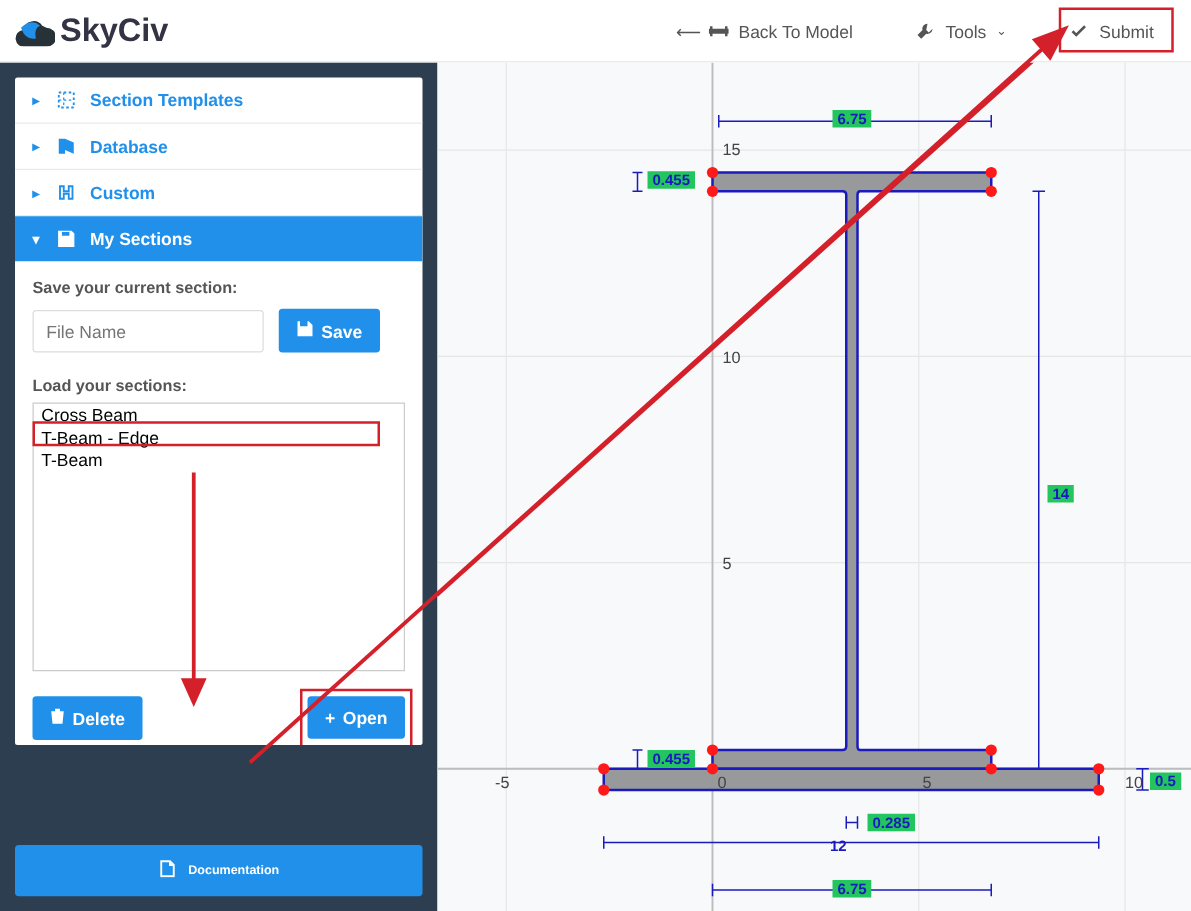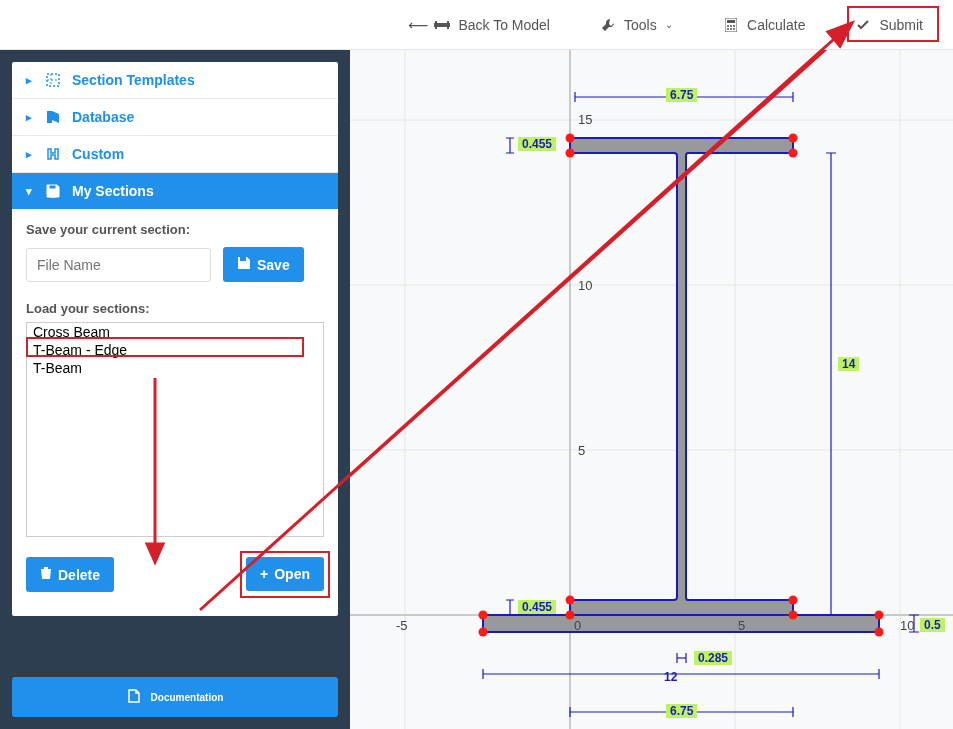--- a/index.html
+++ b/index.html
@@ -20,83 +20,77 @@
   .main { display:flex; height:calc(100% - 50px); }
   .sidebar { width:350px; background:#2c3e50; padding:12px; display:flex; flex-direction:column; gap:10px; }
   .canvas { flex:1; background:#f8f9fa; position:relative; overflow:hidden; }
 
   
   .accordion { background:#fff; border-radius:2px; overflow:hidden; }
   .acc-header { display:flex; align-items:center; gap:10px; padding:10px 14px; color:#2090ea; cursor:pointer; border-bottom:1px solid #eaeaea; font-weight:600; font-size:14px; }
   .acc-header.active { background:#2090ea; color:#fff; border-bottom:none; }
   .acc-caret { font-size:11px; width:8px; color:inherit; }
   .acc-icon { width:18px; height:16px; display:inline-flex; align-items:center; justify-content:center; }
-  .acc-body { padding:12px 14px 24px; }
+  .acc-body { padding:12px 14px 4px; }
   .acc-body label { color:#555; font-weight:600; font-size:13px; }
   .save-row { display:flex; gap:12px; margin:10px 0 18px; align-items:center; }
   .save-row input[type="text"] { flex:1; max-width:185px; padding:8px 10px; border:1px solid #ddd; border-radius:3px; font-size:14px; color:#c2410c; }
   .btn { background:#2090ea; color:#fff; border:none; border-radius:3px; padding:9px 14px; font-size:14px; font-weight:600; display:inline-flex; align-items:center; gap:6px; cursor:pointer; }
   .section-list { width:100%; height:215px; border:1px solid #ccc; font-size:14px; overflow:auto; }
   .section-list div { padding:1px 6px; cursor:pointer; color:#000000; }
   .section-list div.selected { background:#0a63c2; color:#fff; }
   .btnrow { display:flex; gap:8px; margin-top:20px;justify-content:space-between; }
   .open-highlight { position:relative; }
 
   .doc-btn { background:#2090ea; color:#fff; border:none; border-radius:3px; padding:12px; font-size:10px; font-weight:600; display:flex; align-items:center; justify-content:center; gap:10px; cursor:pointer; margin-top:auto; }
 
   
   .plot { position:absolute; inset:0; }
   .plot svg { width:100%; height:100%; display:block; }
 
   
   .sel-highlight { position:absolute; border:2px solid #d4202a; pointer-events:none; }
 
   
-  .dim-label { position:absolute; font-size:12px; color:#1b1bbd; font-weight:600; background:#bef264; padding:0 4px; white-space:nowrap; }
+  .dim-label { position:absolute; font-size:12px; color:#1b1bbd; font-weight:600; background:#22c55e; padding:0 4px; white-space:nowrap; }
   .axis-label { position:absolute; font-size:13px; color:#444; }
 </style>
 </head>
 <body>
 
 <div class="topbar">
+  <div class="logo">
+    <span class="logo-icon">
+      <svg viewBox="0 0 40 30">
+          <path d="M28 10 a10 10 0 0 0 -18 4 a8 8 0 0 0 2 16 h20 a9 9 0 0 0 0 -18" fill="#263238"></path>
+          <path d="M8 12 Q18 3 26 10 Q20 12 22 22 Q12 24 8 12 Z" fill="#2090ea"></path>
+        </svg>
+    </span>
+    <span>SkyCiv</span>
+  </div>
   <div class="topmenu">
     <div class="topbtn">
       <span class="tb-icon">⟵</span>
       <span class="tb-icon">
           <svg viewBox="0 0 16 10" width="16" height="10">
             <rect x="0" y="3" width="16" height="4" fill="#555"></rect>
             <rect x="1" y="1" width="2" height="8" fill="#555"></rect>
             <rect x="13" y="1" width="2" height="8" fill="#555"></rect>
           </svg>
         </span>
       <span>Back To Model</span>
     </div>
     <div class="topbtn">
       <span class="tb-icon">
           <svg viewBox="0 0 14 14" width="14" height="14">
             <path d="M9 1a4 4 0 0 0-4 5L1 10l3 3 4-4a4 4 0 0 0 5-4l-3 3-2-2z" fill="#555"></path>
           </svg>
         </span>
       <span>Tools</span>
       <span style="font-size:10px;">⌄</span>
-    </div>
-    <div class="topbtn">
-      <span class="tb-icon">
-          <svg viewBox="0 0 12 14" width="12" height="14">
-            <rect x="0" y="0" width="12" height="14" rx="1" fill="none" stroke="#555"></rect>
-            <rect x="2" y="2" width="8" height="3" fill="#555"></rect>
-            <circle cx="3" cy="8" r="1" fill="#555"></circle>
-            <circle cx="6" cy="8" r="1" fill="#555"></circle>
-            <circle cx="9" cy="8" r="1" fill="#555"></circle>
-            <circle cx="3" cy="11" r="1" fill="#555"></circle>
-            <circle cx="6" cy="11" r="1" fill="#555"></circle>
-            <circle cx="9" cy="11" r="1" fill="#555"></circle>
-          </svg>
-        </span>
-      <span>Calculate</span>
     </div>
     <div class="topbtn">
       <span class="tb-icon">
           <svg viewBox="0 0 14 14" width="14">
             <path d="M2 7l3 3 7-7" fill="none" stroke="#555" stroke-width="2"></path>
           </svg>
         </span>
       <span>Submit</span>
     </div>
   </div>
@@ -295,21 +289,21 @@
     <span class="axis-label" style="left:224px; top:568px;">0</span>
     <span class="axis-label" style="left:388px; top:568px;">5</span>
     <span class="axis-label" style="left:550px; top:568px;">10</span>
     <span class="axis-label" style="left:228px; top:393px;">5</span>
     <span class="axis-label" style="left:228px; top:228px;">10</span>
     <span class="axis-label" style="left:228px; top:62px;">15</span>
 
     <span class="dim-label" style="left:316px; top:38px;">6.75</span>
     <span class="dim-label" style="left:168px; top:87px;">0.455</span>
     <span class="dim-label" style="left:168px; top:550px;">0.455</span>
-    <span class="dim-label" style="left:488px; top:307px;text-align:center;">14</span>
+    <span class="dim-label" style="left:488px; top:338px;text-align:center;">14</span>
     <span class="dim-label" style="left:344px; top:601px;">0.285</span>
     <span class="dim-label" style="left:310px; top:620px;background:transparent;">12</span>
     <span class="dim-label" style="left:316px; top:654px;">6.75</span>
     <span class="dim-label" style="left:570px; top:568px;">0.5</span>
   </div>
 
 </div>
 
 <svg style="position:absolute; left:0; top:0; width:953px; height:729px; pointer-events:none;">
   <g stroke="#d4202a" stroke-width="3" fill="#d4202a">

